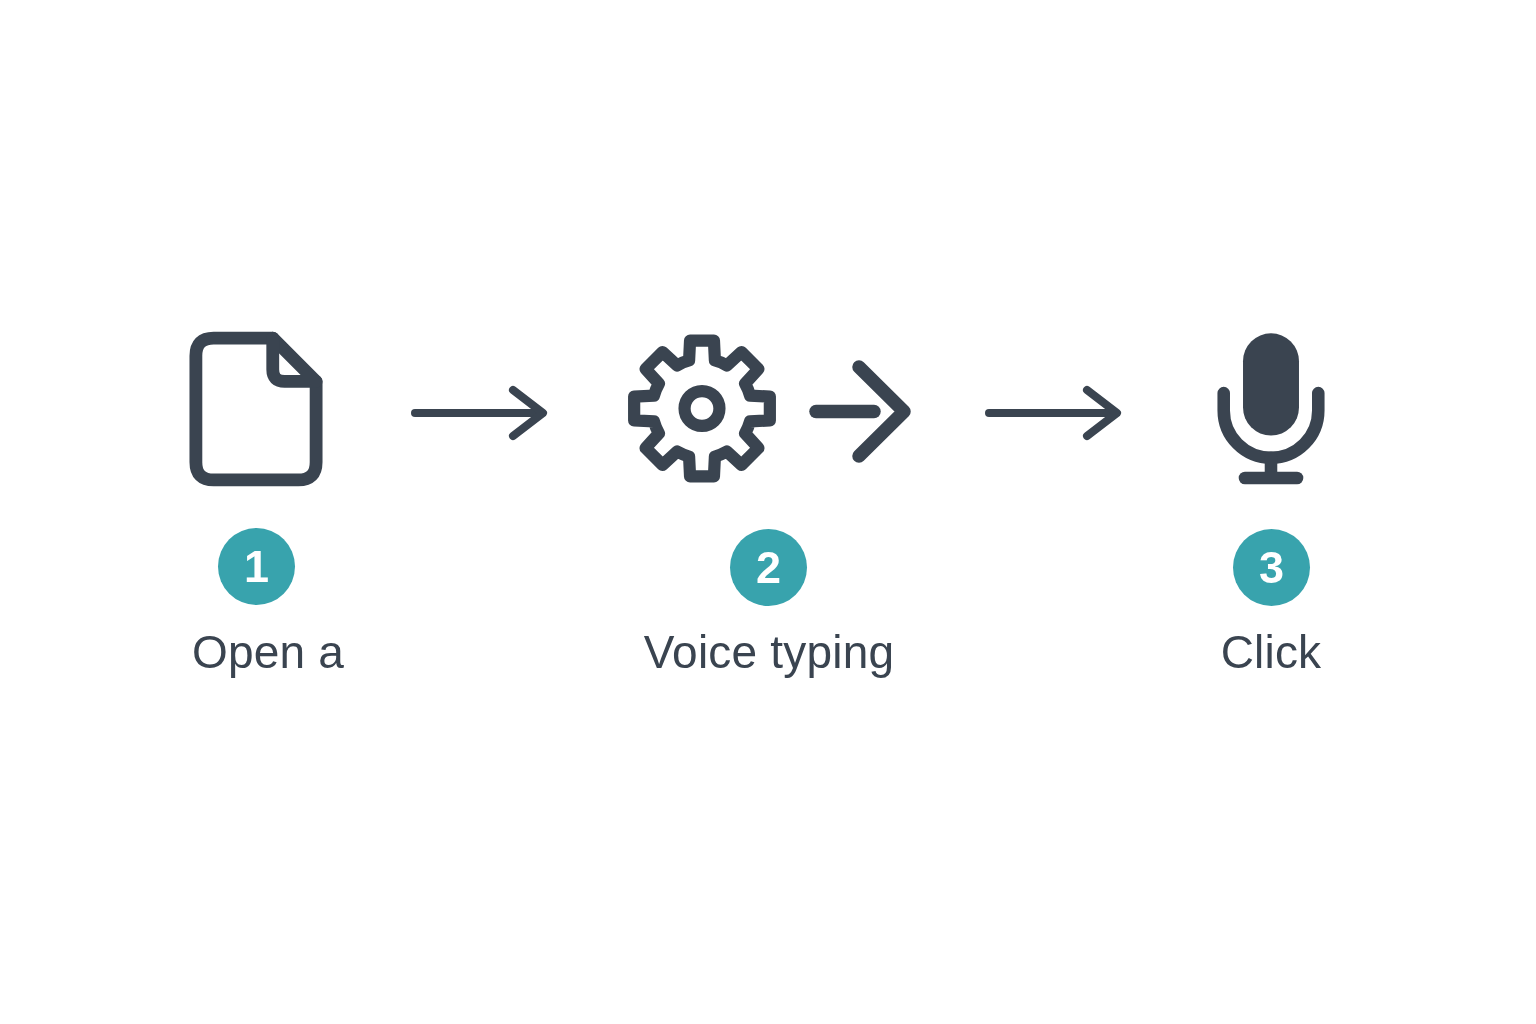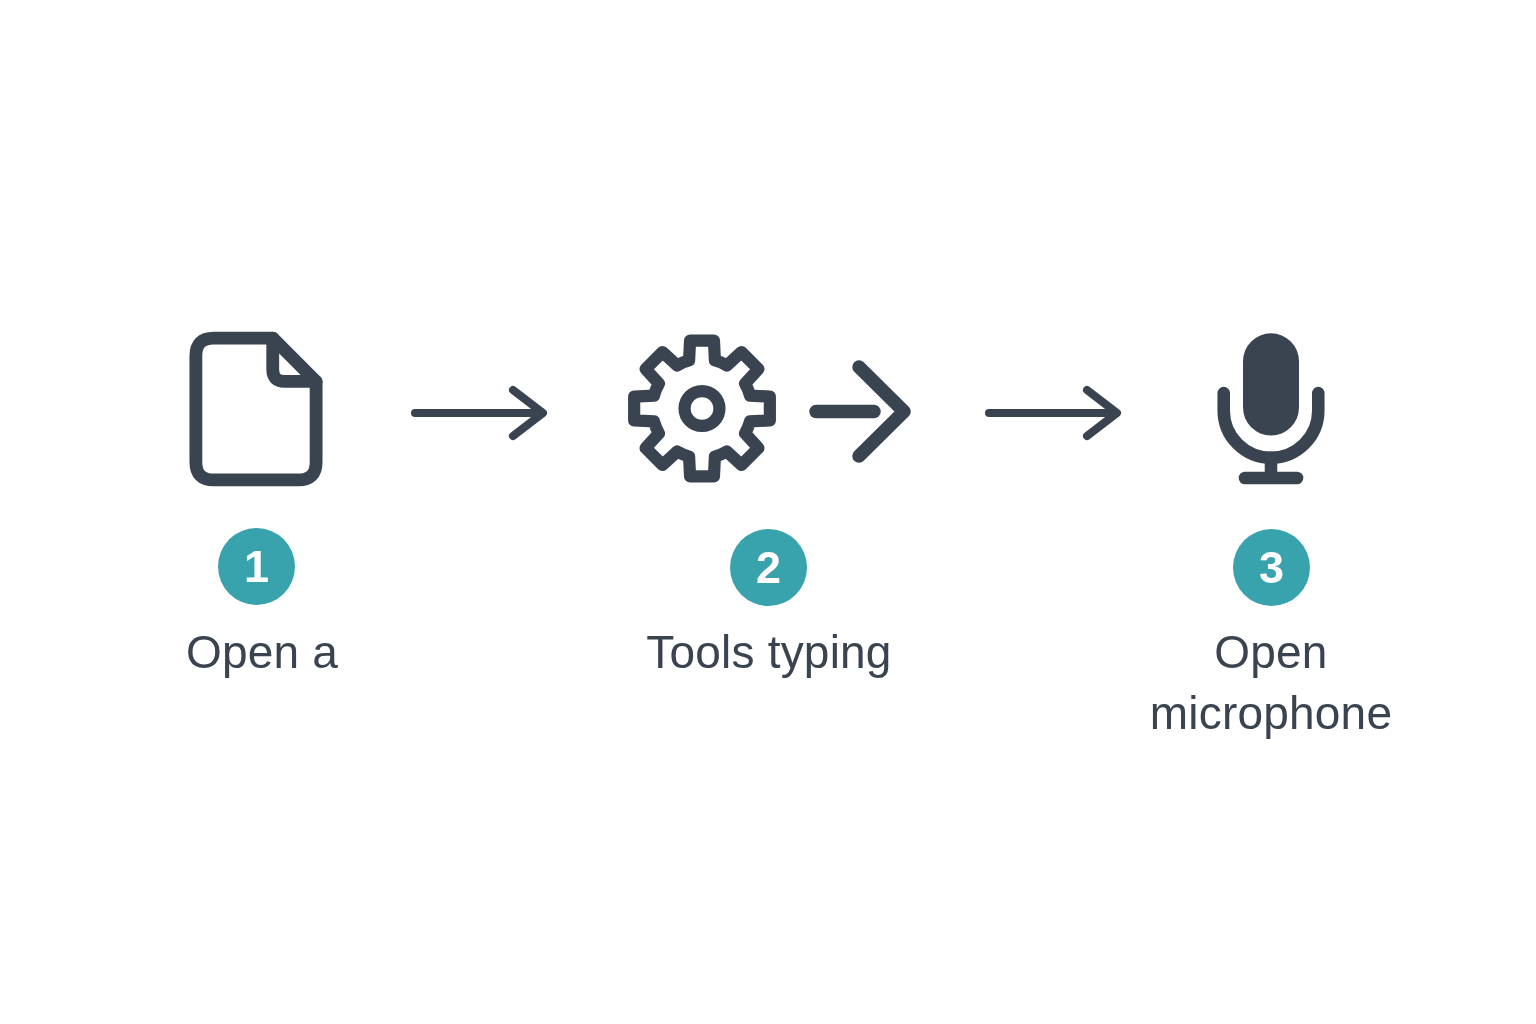--- a/index.html
+++ b/index.html
@@ -108,24 +108,23 @@
   <div class="badge" style="left:218px; top:528px;">
     <span>1</span>
   </div>
   <div class="badge" style="left:730px; top:529px;">
     <span>2</span>
   </div>
   <div class="badge" style="left:1233px; top:529px;">
     <span>3</span>
   </div>
 
-  <div class="step-label" style="left:32px; top:622px;">
+  <div class="step-label" style="left:38px; top:622px;">
     <div>Open a</div>
   </div>
   <div class="step-label" style="left:539px; top:622px;">
-    <div>Tools typing</div>
+    <div>Voice typing</div>
   </div>
   <div class="step-label" style="left:1041px; top:622px;">
-    <div>Open</div>
-    <div>microphone</div>
+    <div>Click</div>
   </div>
 
 </div>
 
 </body></html>

